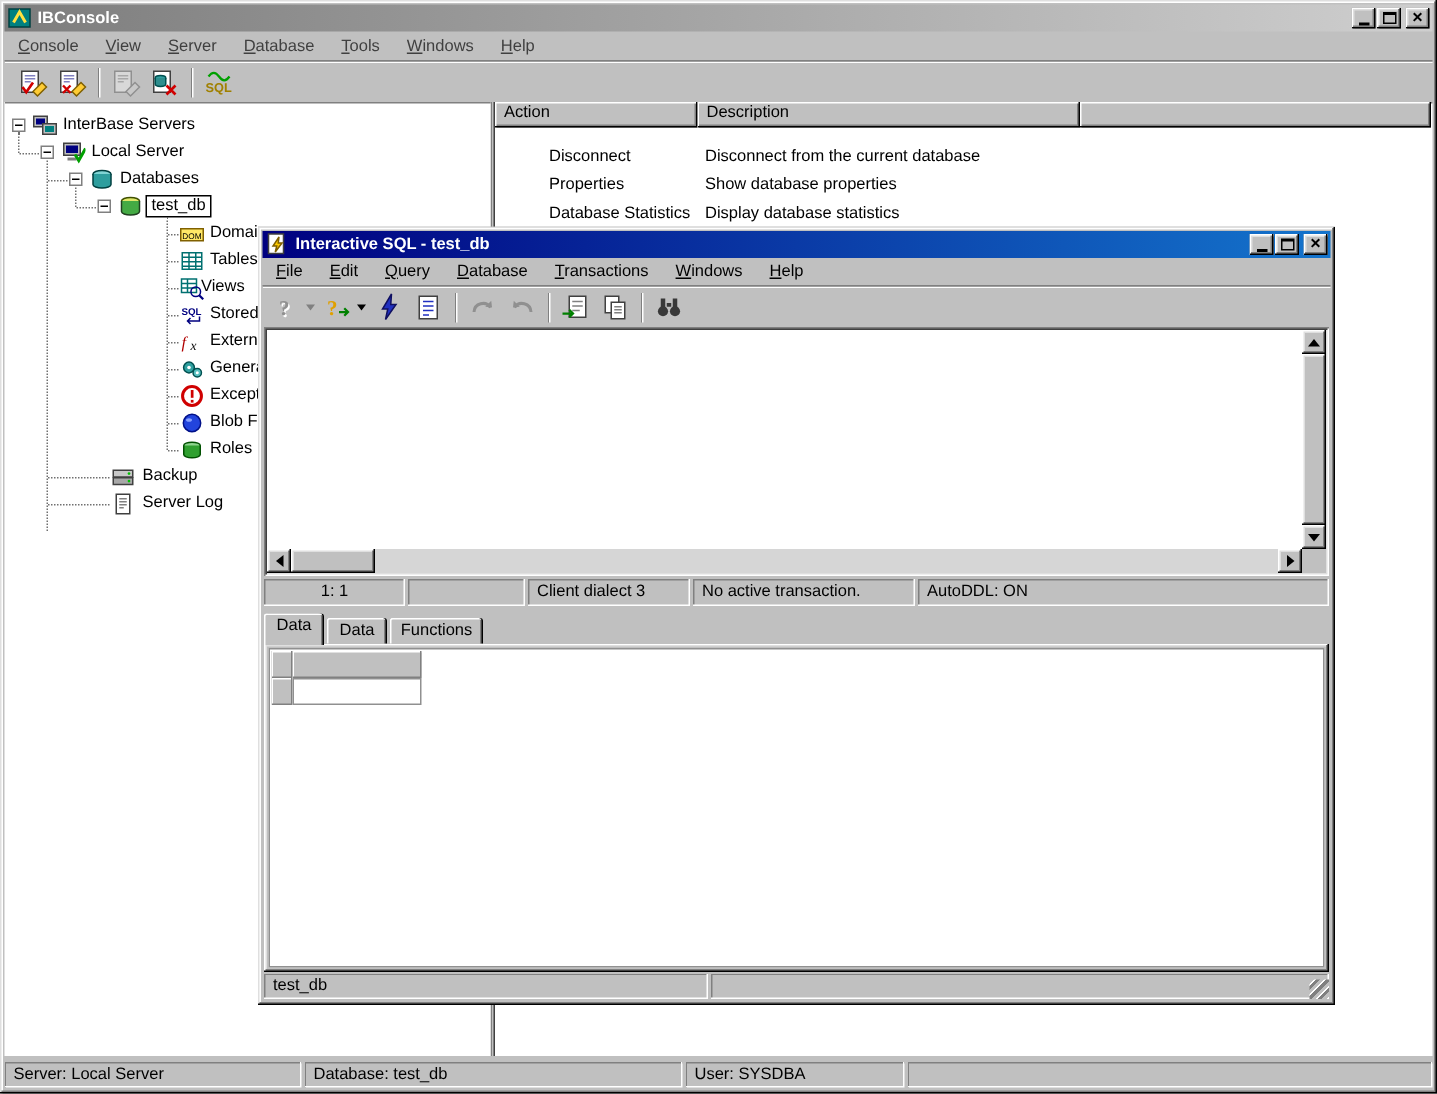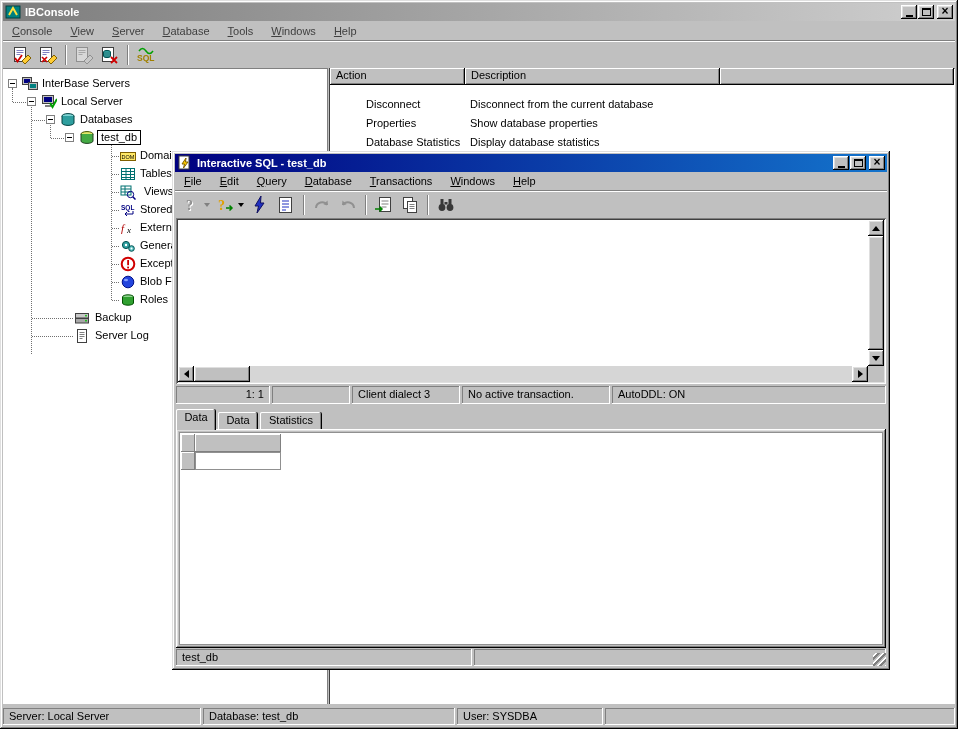--- a/index.html
+++ b/index.html
@@ -243,21 +243,21 @@
     <div class="trow" style="top:115px">
       <span class="stub" style="left:109px;width:7px"></span>
       <span class="ticon" style="left:117px">
           <svg class="i16" viewBox="0 0 16 16">
             <rect x="1" y="2" width="10" height="9" fill="#fff" stroke="#007070"></rect>
             <path d="M1 5h10M1 8h10M5 2v9" stroke="#007070" fill="none"></path>
             <circle cx="10.5" cy="10.5" r="3.2" fill="none" stroke="#000080"></circle>
             <path d="M12.8 12.8 L15.5 15.5" stroke="#000080" stroke-width="1.5"></path>
           </svg>
         </span>
-      <span class="tlabel" style="left:138px">Views</span>
+      <span class="tlabel" style="left:128px">Views</span>
     </div>
     <div class="trow" style="top:133px">
       <span class="stub" style="left:109px;width:7px"></span>
       <span class="ticon" style="left:117px">
           <svg class="i16" viewBox="0 0 16 16">
             <text x="1" y="8" font-size="6.5" font-weight="bold" fill="#000080" font-family="Liberation Sans,sans-serif">SQL</text>
             <path d="M13 9 v3 h-8 m2 -2 l-2 2 l2 2" fill="none" stroke="#000080"></path>
           </svg>
         </span>
       <span class="tlabel" style="left:134px">Stored Procedures</span>
@@ -485,30 +485,30 @@
           </span>
         <span class="hthumb"></span>
         <span class="sb-btn" style="right:0;top:0">
             <span class="t-right"></span>
           </span>
       </div>
       <div class="sbcorner"></div>
     </div>
 
     <div class="isql-status">
-      <span class="spanel" style="width:94px;text-align:right">1: 1</span>
+      <span class="spanel" style="width:94px;text-align:center">1: 1</span>
       <span class="spanel" style="width:78px"></span>
       <span class="spanel" style="width:108px">Client dialect 3</span>
       <span class="spanel" style="width:148px">No active transaction.</span>
       <span class="spanel" style="flex:1">AutoDDL: ON</span>
     </div>
 
     <span class="tab sel" style="left:4px;top:258px;width:40px;height:21px">Data</span>
     <span class="tab" style="left:46px;top:261px;width:40px;height:18px">Data</span>
-    <span class="tab" style="left:88px;top:261px;width:62px;height:18px">Statistics</span>
+    <span class="tab" style="left:88px;top:261px;width:62px;height:18px">Functions</span>
 
     <div class="tabpage">
       <div class="page-inner">
         <span class="gh" style="left:1px;top:1px;width:14px;height:18px"></span>
         <span class="gh" style="left:15px;top:1px;width:86px;height:18px"></span>
         <span class="gh" style="left:1px;top:19px;width:14px;height:18px"></span>
         <span class="gcell" style="left:15px;top:19px;width:86px;height:18px"></span>
       </div>
     </div>
 

